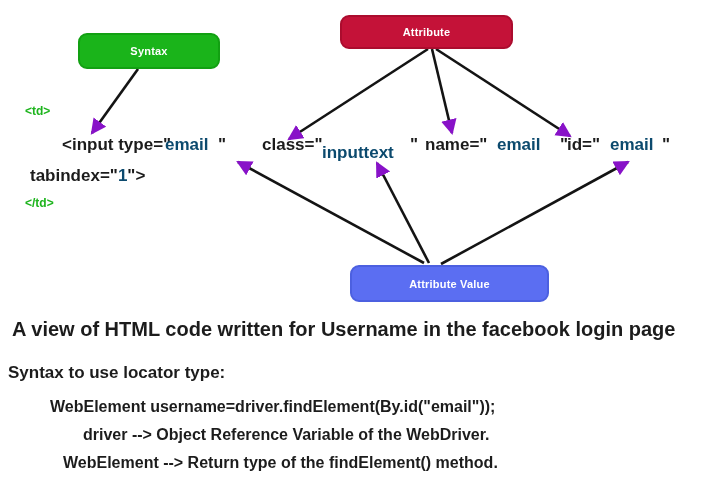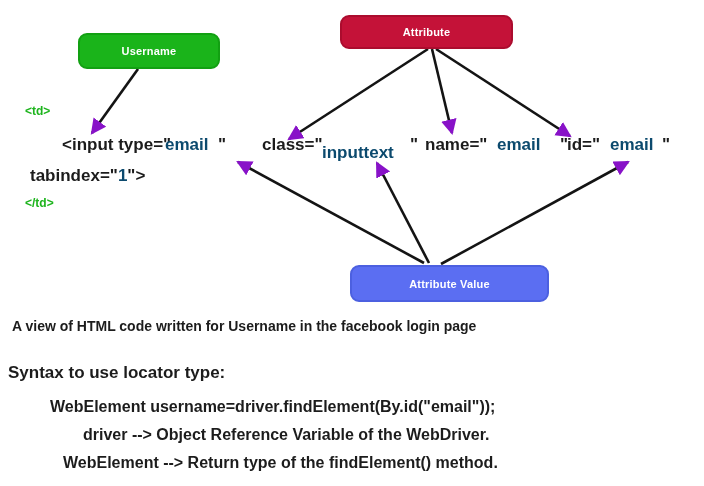--- a/index.html
+++ b/index.html
@@ -28,21 +28,21 @@
   #code-line2 .sp3{left:156px;} #code-line2 .sp4{left:200px;}
   #code-line2 .sp5{left:260px;margin-top:8px;} #code-line2 .sp6{left:348px;}
   #code-line2 .sp7{left:363px;} #code-line2 .sp8{left:435px;}
   #code-line2 .sp9{left:498px;} #code-line2 .sp10{left:505px;}
   #code-line2 .sp11{left:548px;}#code-line2 .sp12{left:600px;}
   #code-line3{left:30px;top:166px;font-size:17px;}
   #code-line4{left:25px;top:196px;}
   .seg-k{color:#1c1c1c;}
   .seg-v{color:#0c4a6e;}
   
-  #caption{position:absolute;left:12px;top:318px;font-size:14px;}
+  #caption{position:absolute;left:12px;top:318px;font-size:20px;}
   #syntax-heading{position:absolute;left:8px;top:363px;font-size:17px;}
   .syntax-line{position:absolute;font-size:16px;}
   #syntax-line1{left:50px;top:398px;}
   #syntax-line2{left:63px;top:426px;margin-left:20px;}
   #syntax-line3{left:63px;top:454px;}
 </style>
 </head>
 <body>
 
 <div id="stage">
@@ -56,21 +56,21 @@
     <line x1="138" y1="69" x2="92" y2="133" marker-end="url(#ah)"></line>
     <line x1="428" y1="49" x2="289" y2="139" marker-end="url(#ah)"></line>
     <line x1="432" y1="49" x2="452" y2="133" marker-end="url(#ah)"></line>
     <line x1="436" y1="49" x2="570" y2="136" marker-end="url(#ah)"></line>
     <line x1="424" y1="263" x2="238" y2="162" marker-end="url(#ah)"></line>
     <line x1="429" y1="263" x2="377" y2="163" marker-end="url(#ah)"></line>
     <line x1="441" y1="264" x2="628" y2="162" marker-end="url(#ah)"></line>
   </svg>
 
   <div id="box-tagname" class="label-box">
-    <span>Username</span>
+    <span>Syntax</span>
   </div>
 
   <div id="box-attribute" class="label-box">
     <span>Attribute</span>
   </div>
 
   <div id="box-attrvalue" class="label-box">
     <span>Attribute Value</span>
   </div>
 

